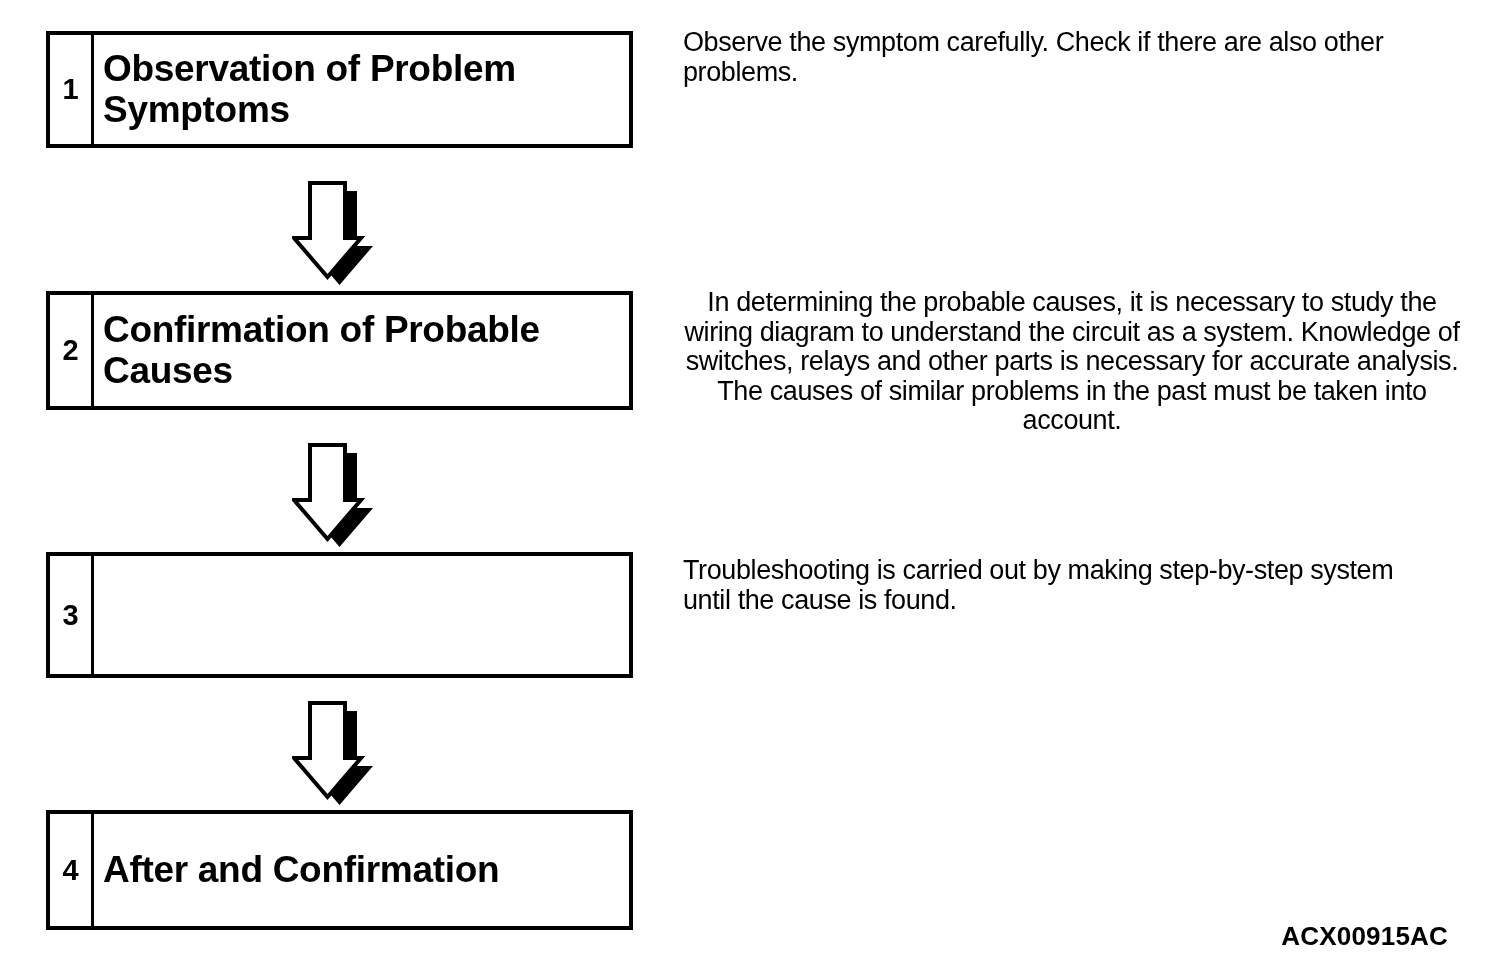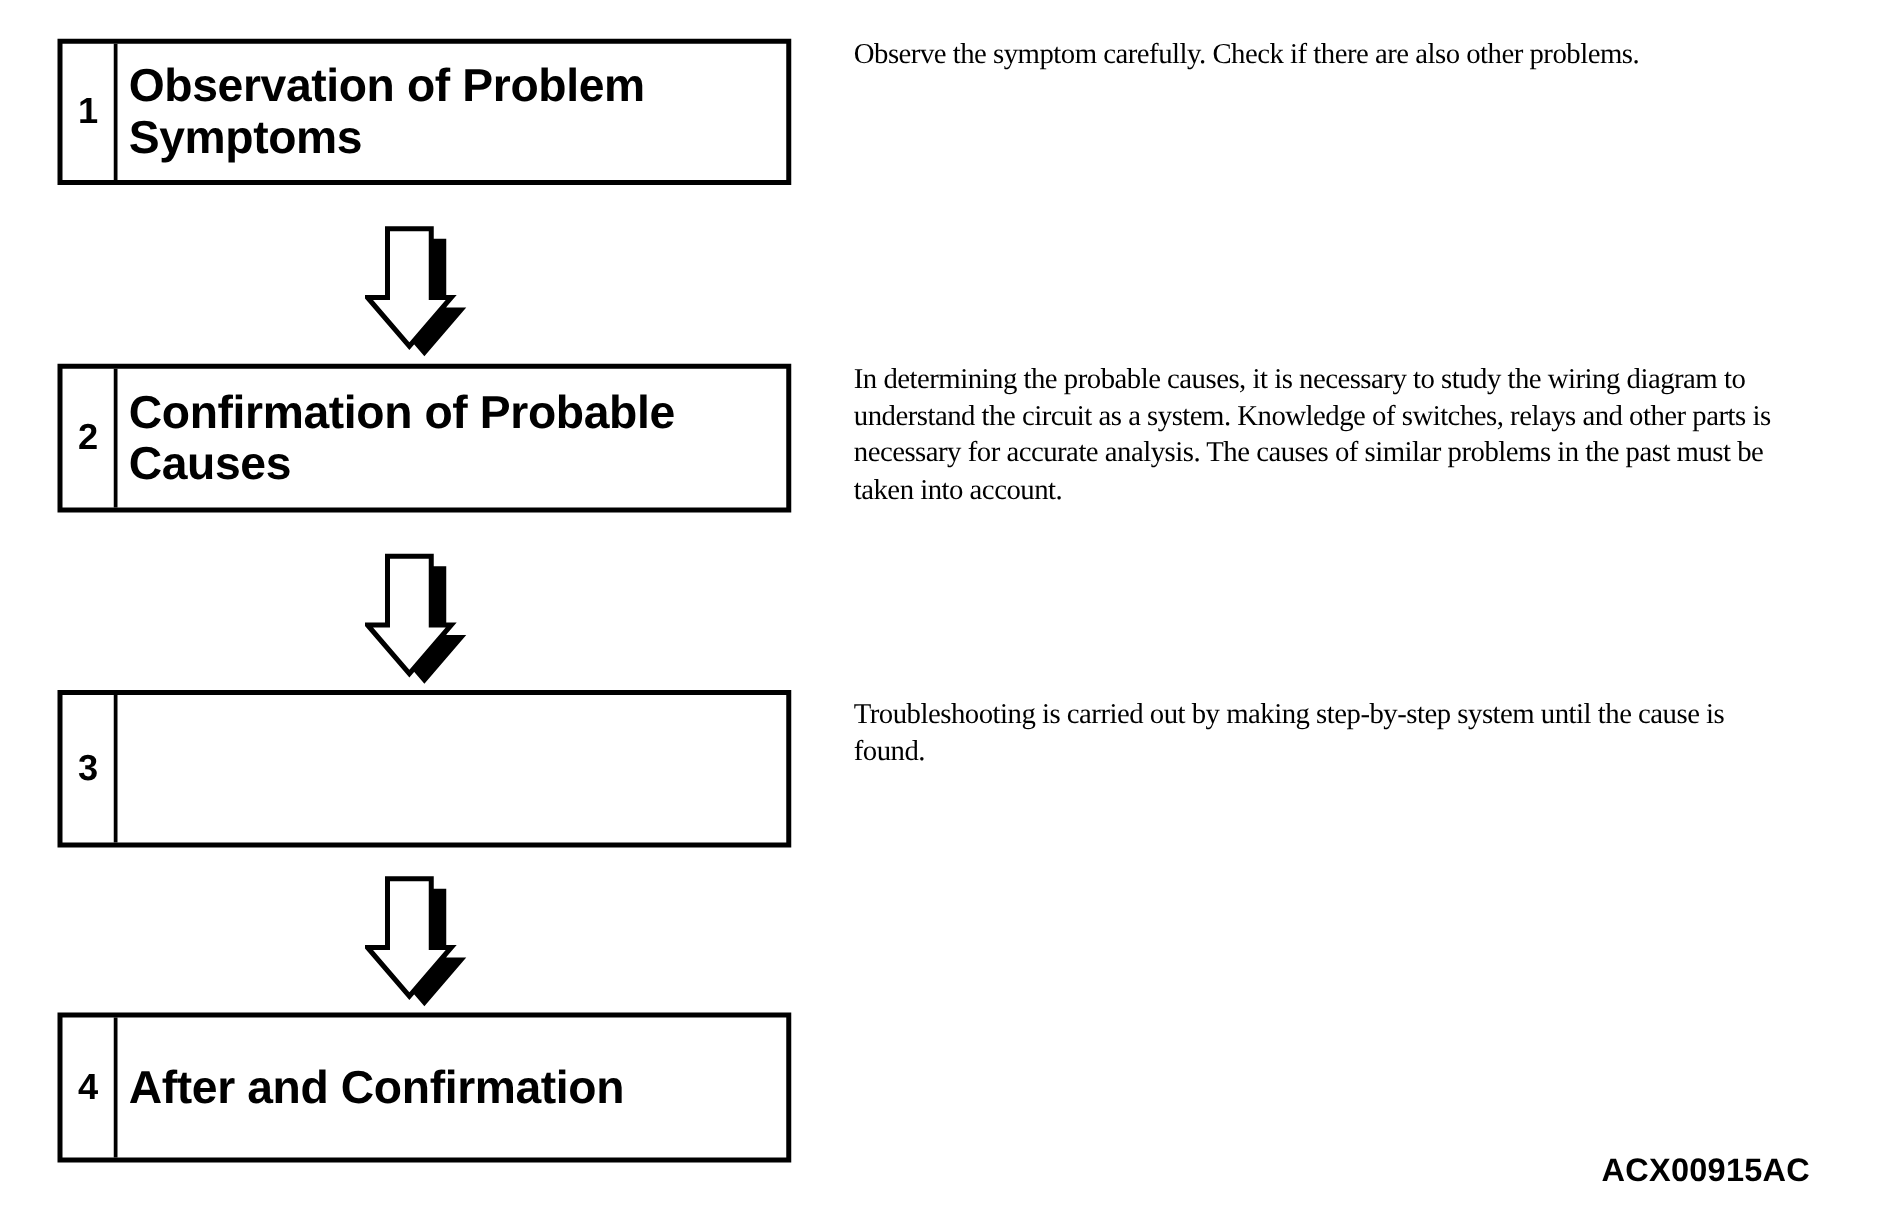--- a/index.html
+++ b/index.html
@@ -62,27 +62,26 @@
   
   .flow-arrow { position: absolute; left: 292px; width: 84px; height: 110px; }
   #arrow1 { top: 179px; }
   #arrow2 { top: 441px; }
   #arrow3 { top: 699px; }
 
   
   .desc {
     position: absolute;
     left: 683px;
-    font-size: 23px;
+    font-size: 27px;
     line-height: 29.5px;
     letter-spacing: -0.4px;
-    font-family: Liberation Serif, serif;
   }
   #desc1 { top: 28px;  width: 748px; }
-  #desc2 { top: 288px; width: 778px; }
+  #desc2 { top: 288px; width: 778px; text-align: center; }
   #desc3 { top: 556px; width: 748px; }
   #desc4 { top: 812px; width: 792px; }
 
   
   .figure-code {
     position: absolute;
     top: 921px;
     right: 56px;
     font-weight: bold;
     font-size: 26px;

